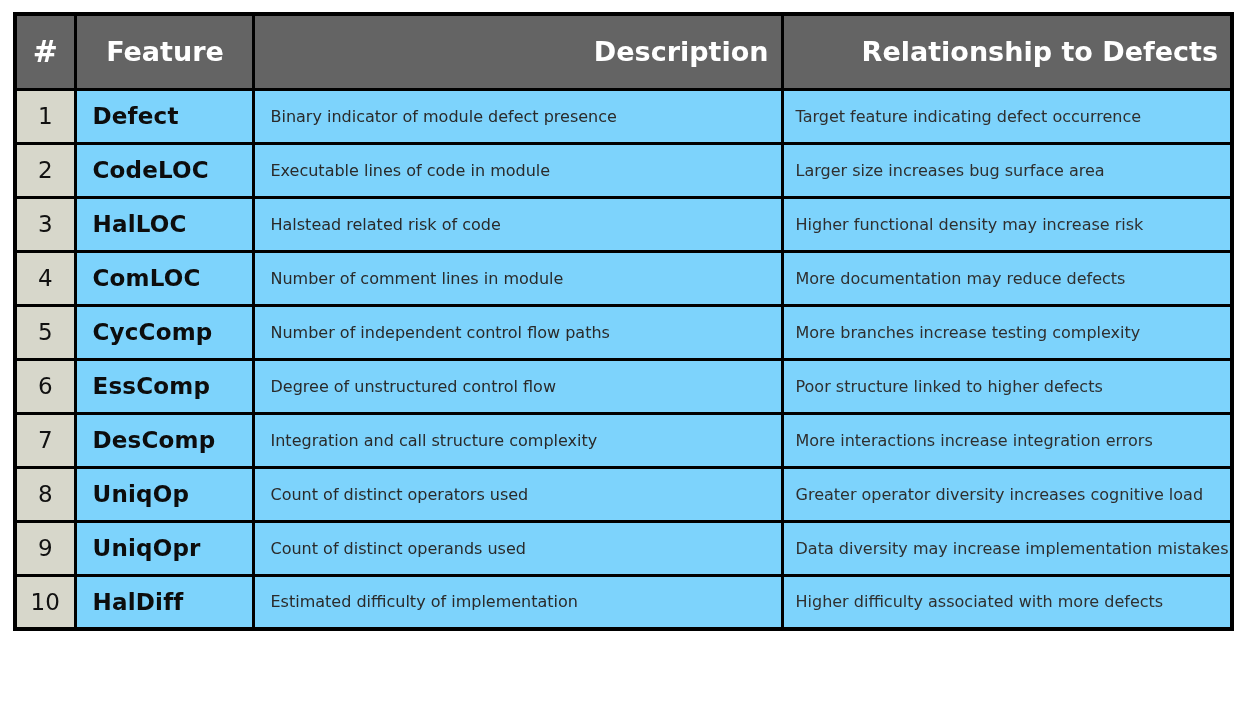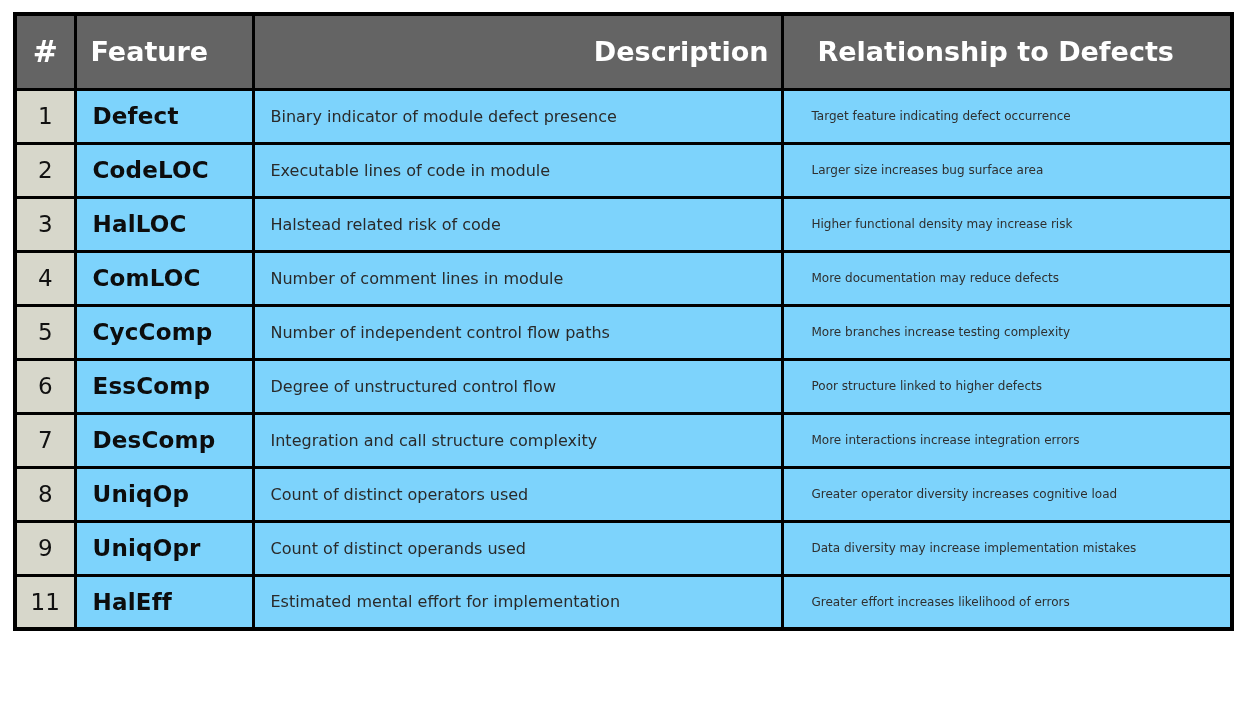--- a/index.html
+++ b/index.html
@@ -46,31 +46,31 @@
     font-weight: bold;
     vertical-align: middle;
     box-sizing: border-box;
   }
   th.h-num {
     text-align: center;
     font-size: 30px;
     padding: 0;
   }
   th.h-feat {
-    text-align: left;
+    text-align: center;
     font-size: 27px;
     padding-left: 14px;
   }
   th.h-desc {
     text-align: right;
     font-size: 27px;
     padding-left: 14px;
   }
   th.h-rel {
-    text-align: left;
+    text-align: right;
     font-size: 27px;
     padding-left: 34px;
   }
 
   
   tbody tr { height: 54px; }
 
   tbody td {
     border: 3px solid #000000;
     background: #7dd3fc;
@@ -95,23 +95,23 @@
     letter-spacing: 0.2px;
   }
   td.t-desc {
     text-align: left;
     font-size: 16px;
     color: #2a2a2a;
     padding-left: 16px;
   }
   td.t-rel {
     text-align: left;
-    font-size: 12px;
+    font-size: 16px;
     color: #2f2f2f;
-    padding-left: 28px;
+    padding-left: 12px;
   }
 </style>
 </head>
 <body>
 
 <div id="feature-table-wrap">
   <table class="feature-table">
     <colgroup>
       <col class="c-num">
       <col class="c-feat">
@@ -175,20 +175,20 @@
           <td class="t-desc">Count of distinct operators used</td>
           <td class="t-rel">Greater operator diversity increases cognitive load</td>
         </tr>
         <tr>
           <td class="t-num">9</td>
           <td class="t-feat">UniqOpr</td>
           <td class="t-desc">Count of distinct operands used</td>
           <td class="t-rel">Data diversity may increase implementation mistakes</td>
         </tr>
         <tr>
-          <td class="t-num">11</td>
-          <td class="t-feat">HalEff</td>
-          <td class="t-desc">Estimated mental effort for implementation</td>
-          <td class="t-rel">Greater effort increases likelihood of errors</td>
+          <td class="t-num">10</td>
+          <td class="t-feat">HalDiff</td>
+          <td class="t-desc">Estimated difficulty of implementation</td>
+          <td class="t-rel">Higher difficulty associated with more defects</td>
         </tr>
       </tbody>
   </table>
 </div>
 
 </body></html>

